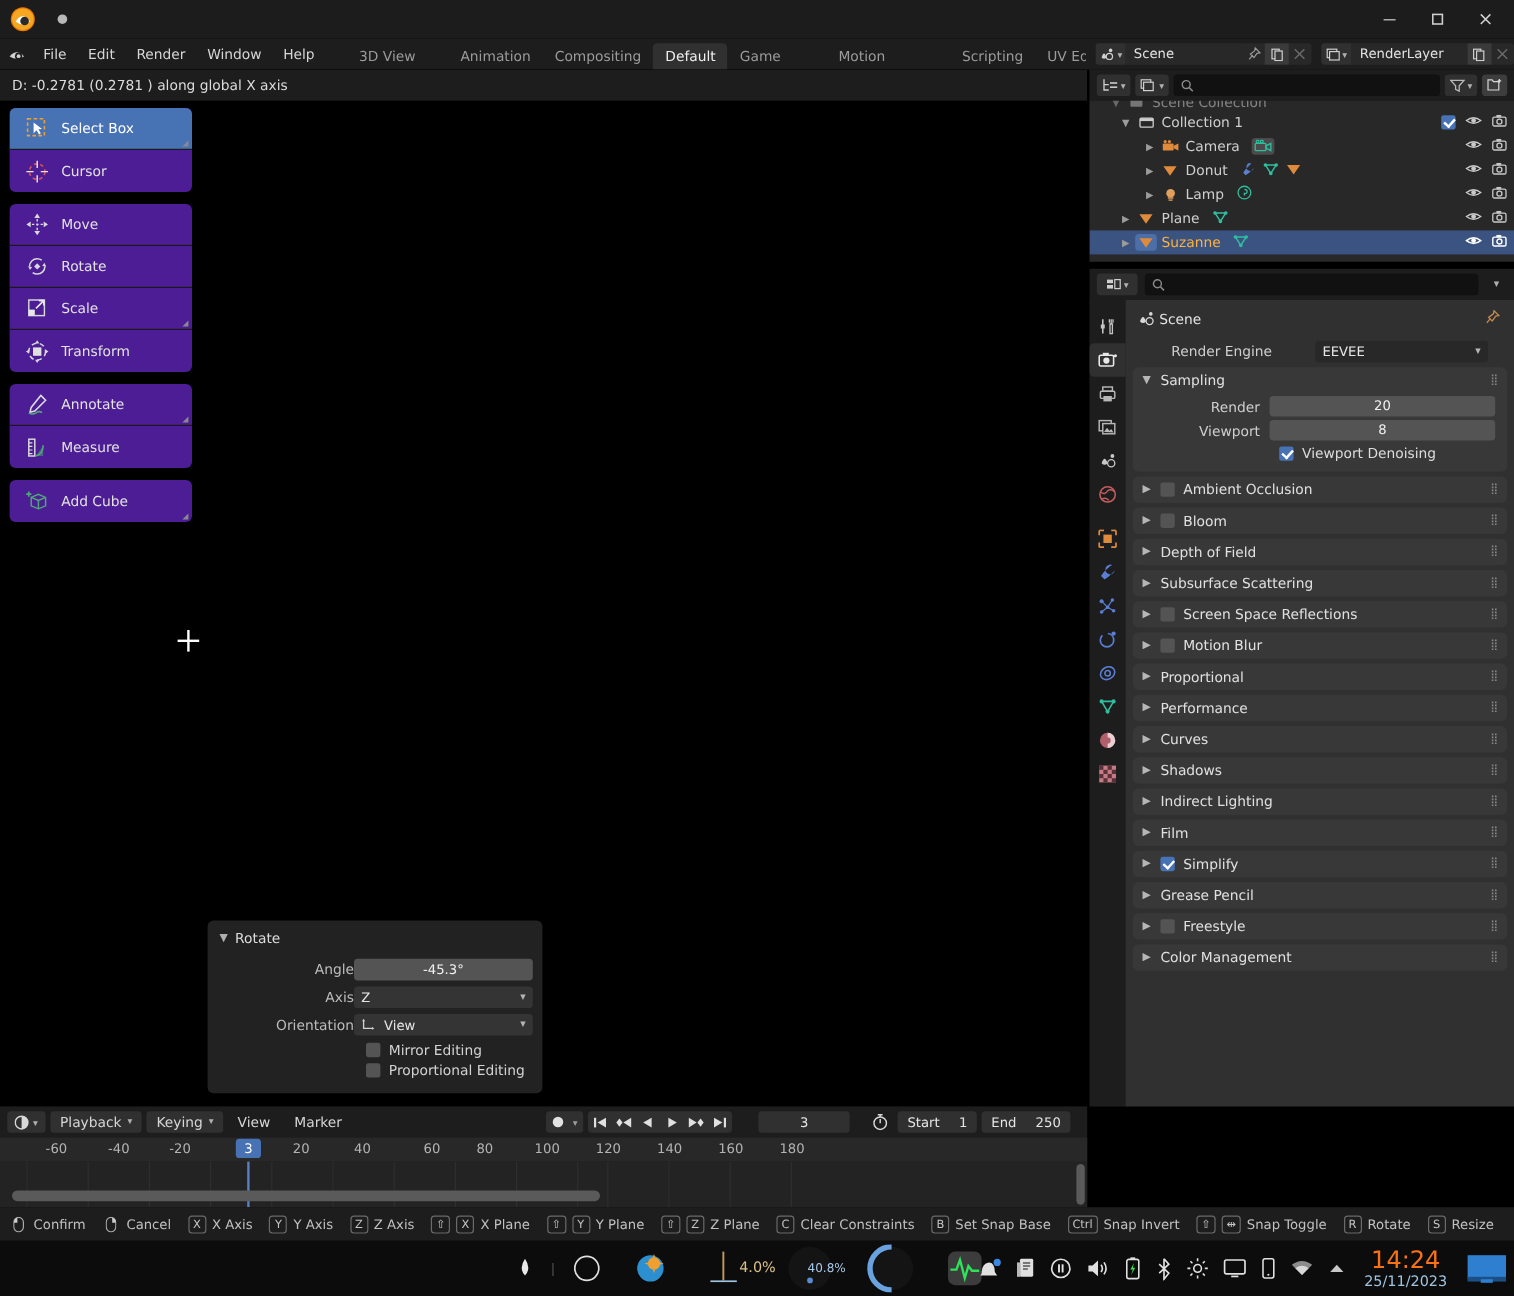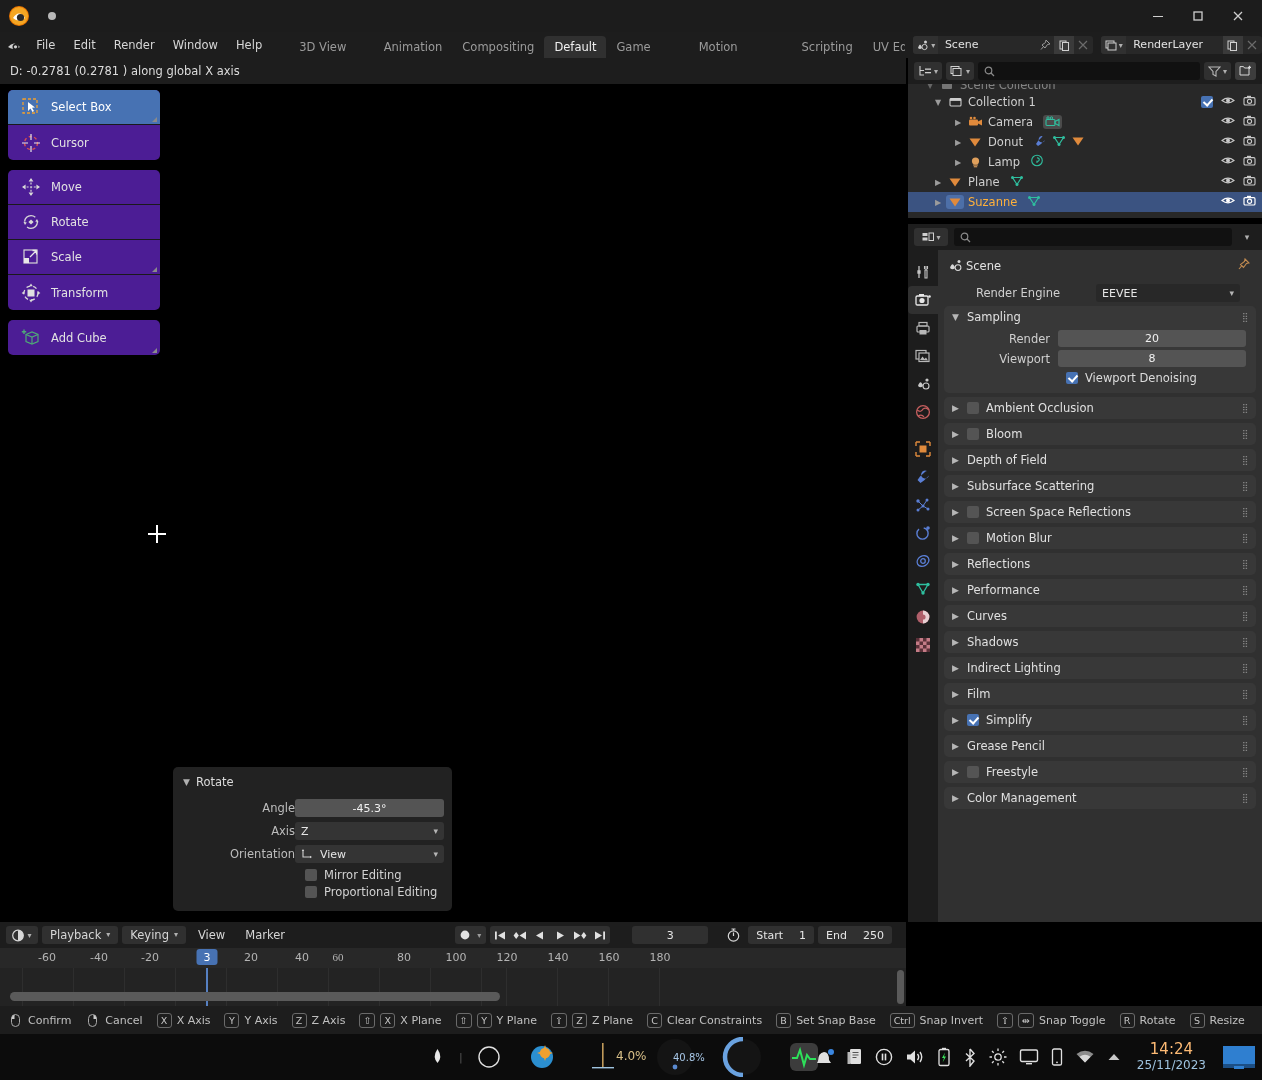--- a/index.html
+++ b/index.html
@@ -209,21 +209,21 @@
          border: 1px solid #6a6a6a; border-radius: 3px; font-size: 9.5px; color: #c6c6c6; }
   .kbd.nb { border: none; }
   .sb-lbl { font-size: 11px; color: #c0c0c0; }
 
   
   .taskbar { position: absolute; top: 1034px; left: 0; width: 1262px; height: 46px; background: #0c0c0c;
              display: flex; align-items: center; }
   .tray { position: absolute; right: 0; display: flex; align-items: center; height: 46px; padding-right: 6px; gap: 12px; }
   .tray-ico { display: flex; align-items: center; justify-content: center; }
   .clock { text-align: center; line-height: 1.15; margin: 0 4px; }
-  .clock .t { font-size: 15px; color: #fdba74; }
+  .clock .t { font-size: 20px; color: #f97316; }
   .clock .d { font-size: 12px; color: #9fc4e0; }
   .center-icons { position: absolute; left: 430px; display: flex; align-items: center; gap: 14px; height: 46px; }
   .pct { font-size: 12px; }
   .pct.a { color: #d9c089; }
   .pct.b { color: #a8c8e8; font-size: 10px; }
 </style>
 </head>
 <body>
 
 <div id="app">
@@ -401,20 +401,43 @@
             <svg width="20" height="20" viewBox="0 0 20 20">
               <circle cx="10" cy="10" r="7" fill="none" stroke="#d8d8d8" stroke-width="1.3" stroke-dasharray="4 3"></circle>
               <rect x="6.5" y="6.5" width="7" height="7" fill="#e0e0e0"></rect>
               <path d="M10 0.6 L11.8 3.2 L8.2 3.2Z M10 19.4 L11.8 16.8 L8.2 16.8Z M0.6 10 L3.2 8.2 L3.2 11.8Z M19.4 10 L16.8 8.2 L16.8 11.8Z" fill="#d8d8d8"></path>
             </svg>
           </div>
           <div class="tlabel">Transform</div>
         </div>
       </div>
 
+      <div class="tool-group">
+        <div class="tool">
+          <div class="ticon">
+            <svg width="20" height="20" viewBox="0 0 20 20">
+              <path d="M13 2.5 L17 6.5 L8 15.5 L4 16.5 L5 12.5Z" fill="none" stroke="#dcdcdc" stroke-width="1.3"></path>
+              <path d="M3 17 Q6 19 9 17 Q12 15 14 17" stroke="#4fa878" stroke-width="1.3" fill="none"></path>
+            </svg>
+          </div>
+          <div class="tlabel">Annotate</div>
+          <div class="corner"></div>
+        </div>
+        <div class="tool">
+          <div class="ticon">
+            <svg width="20" height="20" viewBox="0 0 20 20">
+              <rect x="3" y="3" width="5" height="14" fill="none" stroke="#dcdcdc" stroke-width="1.2"></rect>
+              <path d="M3 6 L6 6 M3 9 L6 9 M3 12 L6 12 M3 15 L6 15" stroke="#dcdcdc" stroke-width="1"></path>
+              <path d="M9 17 Q15 15 15 8" stroke="#4fa878" stroke-width="1.3" fill="none"></path>
+              <path d="M9 17 L15 8 L15 17Z" fill="#4fa878" opacity="0.5"></path>
+            </svg>
+          </div>
+          <div class="tlabel">Measure</div>
+        </div>
+      </div>
 
       <div class="tool-group">
         <div class="tool">
           <div class="ticon">
             <svg width="20" height="20" viewBox="0 0 20 20">
               <path d="M5 6.5 L11 4 L17 6.5 L17 13.5 L11 16 L5 13.5Z" fill="none" stroke="#4fa878" stroke-width="1.2"></path>
               <path d="M5 6.5 L11 9 L17 6.5 M11 9 L11 16" stroke="#4fa878" stroke-width="1.2" fill="none"></path>
               <path d="M3 1.5 L3 6 M0.8 3.8 L5.2 3.8" stroke="#4fa878" stroke-width="1.4"></path>
             </svg>
           </div>
@@ -952,21 +975,21 @@
         <div class="panel-head">
           <span class="chev">▶</span>
           <span class="pcb"></span>
           <span>Motion Blur</span>
           <span class="grip">⣿</span>
         </div>
       </div>
       <div class="panel">
         <div class="panel-head">
           <span class="chev">▶</span>
-          <span>Reflections</span>
+          <span>Proportional</span>
           <span class="grip">⣿</span>
         </div>
       </div>
       <div class="panel">
         <div class="panel-head">
           <span class="chev">▶</span>
           <span>Performance</span>
           <span class="grip">⣿</span>
         </div>
       </div>
@@ -1114,21 +1137,21 @@
       </div>
       <div style="width:4px;"></div>
     </div>
 
     <div class="tl-ruler">
       <span class="tl-tick" style="left:47px;">-60</span>
       <span class="tl-tick" style="left:99px;">-40</span>
       <span class="tl-tick" style="left:150px;">-20</span>
       <span class="tl-tick" style="left:251px;">20</span>
       <span class="tl-tick" style="left:302px;">40</span>
-      <span class="tl-tick" style="left:338px;font-family:Liberation Serif, serif;">60</span>
+      <span class="tl-tick" style="left:360px;">60</span>
       <span class="tl-tick" style="left:404px;">80</span>
       <span class="tl-tick" style="left:456px;">100</span>
       <span class="tl-tick" style="left:507px;">120</span>
       <span class="tl-tick" style="left:558px;">140</span>
       <span class="tl-tick" style="left:609px;">160</span>
       <span class="tl-tick" style="left:660px;">180</span>
       <span class="tl-cur" style="left:207px;">3</span>
     </div>
 
     <div class="tl-body">

